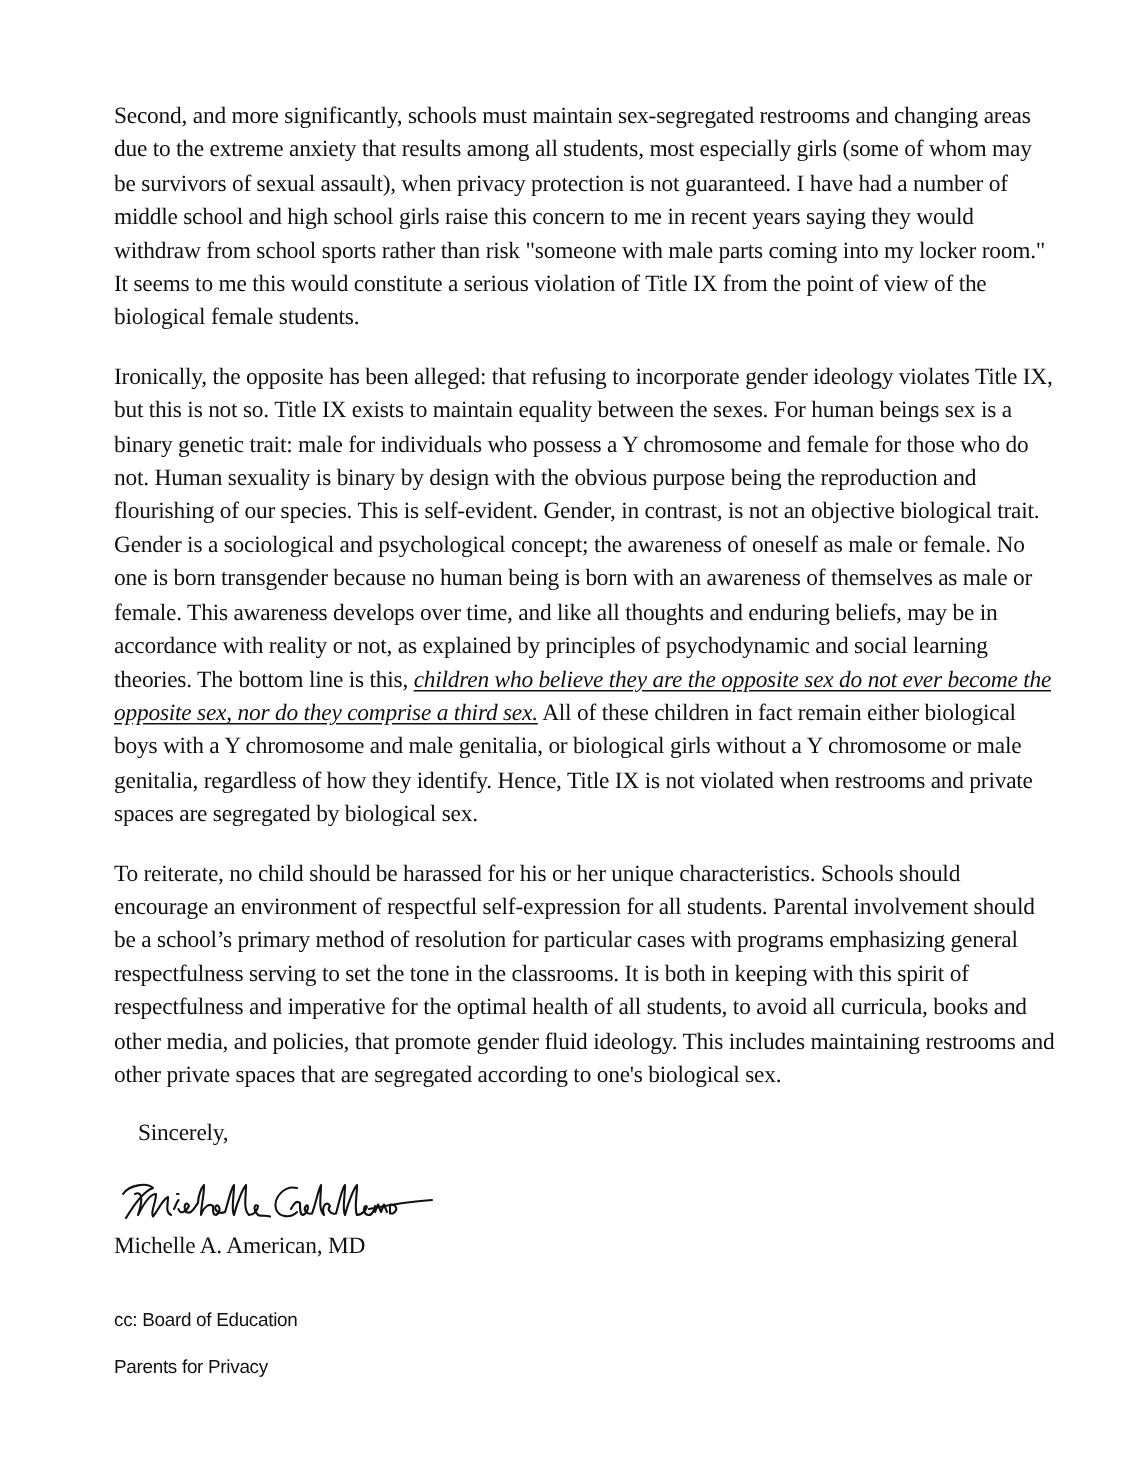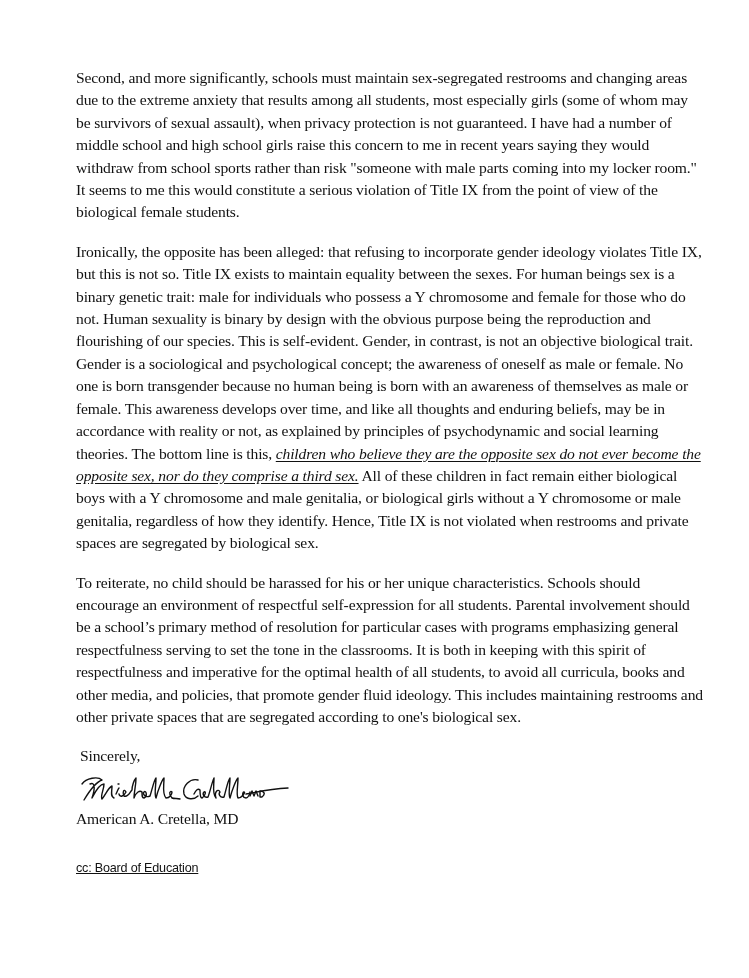--- a/index.html
+++ b/index.html
@@ -26,40 +26,40 @@
   }
   .para {
     margin: 0 0 17px 0;
   }
   .emph {
     font-style: italic;
     text-decoration: underline;
     text-underline-offset: 2px;
   }
   .closing {
-    margin: 4px;
+    margin: 16px;
     margin-top: 6px;
   }
   .signature {
     display: block;
     height: 36px;
     margin-top: 2px;
     margin-bottom: 0px;
   }
   .signer-line {
     margin: 0;
   }
   .cc {
     font-family: "Liberation Sans", sans-serif;
     font-size: 12.6px;
     line-height: 16px;
     letter-spacing: -0.2px;
     margin: 0;
   }
-  .cc-1 { margin-top: 30px; text-decoration: underline; }
+  .cc-1 { margin-top: 30px; }
   .cc-2 { margin-top: 15px; }
 </style>
 </head>
 <body>
 
 <div class="page">
 
   <p class="para">Second, and more significantly, schools must maintain sex-segregated restrooms and changing areas due to the extreme anxiety that results among all students, most especially girls (some of whom may be survivors of sexual assault), when privacy protection is not guaranteed. I have had a number of middle school and high school girls raise this concern to me in recent years saying they would withdraw from school sports rather than risk "someone with male parts coming into my locker room." It seems to me this would constitute a serious violation of Title IX from the point of view of the biological female students.</p>
 
   <p class="para"><span>Ironically, the opposite has been alleged: that refusing to incorporate gender ideology violates Title IX, but this is not so. Title IX exists to maintain equality between the sexes. For human beings sex  is a binary genetic trait: male for individuals who possess a Y chromosome and female for those who do not. Human sexuality is binary by design with the obvious purpose being the reproduction and flourishing of our species. This is self-evident. Gender, in contrast, is not an objective biological trait. Gender is a sociological and psychological concept; the awareness of oneself as male or female. No one is born transgender because no human being is born with an awareness of themselves as male or female. This awareness develops over time, and like all thoughts and enduring beliefs, may be in accordance with reality or not, as explained by principles of psychodynamic and social learning theories. The bottom line is this, </span><span class="emph">children who believe they are the opposite sex do not ever become the opposite sex, nor do they comprise a third sex.</span><span> All of these children in fact remain either biological boys with a Y chromosome and male genitalia, or biological girls without a Y chromosome or male genitalia, regardless of how they identify. Hence, Title IX is not violated when restrooms and private spaces are segregated by biological sex.</span></p>
@@ -79,17 +79,18 @@
 
       <path d="M122 8 C114 6, 106 14, 108 22 C110 28, 118 28, 122 24"></path>
 
       <path d="M118 22 C120 18, 122 16, 124 18 C124 22, 124 26, 126 26 C130 24, 130 18, 128 20 C126 22, 128 26, 132 25 C134 20, 136 10, 138 6 C138 14, 136 22, 140 26 C138 20, 142 16, 144 20 C142 22, 144 26, 148 25 C150 18, 152 8, 154 6 C154 14, 152 22, 154 26 C156 18, 160 8, 162 6 C162 14, 160 22, 162 26 C166 26, 170 20, 168 20 C166 20, 166 26, 170 26 C172 26, 174 22, 174 20"></path>
 
       <path d="M174 24 l2 -5 l2 5 l2 -5 l2 5 M184 19 c4 0, 6 3, 2 6 l-2 0 z"></path>
       <path d="M170 22 C180 20, 196 17, 212 16"></path>
     </g>
   </svg>
 
-  <p class="signer-line">American A. Cretella, MD</p>
+  <p class="signer-line">Michelle A. American, MD</p>
 
   <p class="cc cc-1">cc: Board of Education</p>
+  <p class="cc cc-2">Parents for Privacy</p>
 
 </div>
 
 </body></html>

